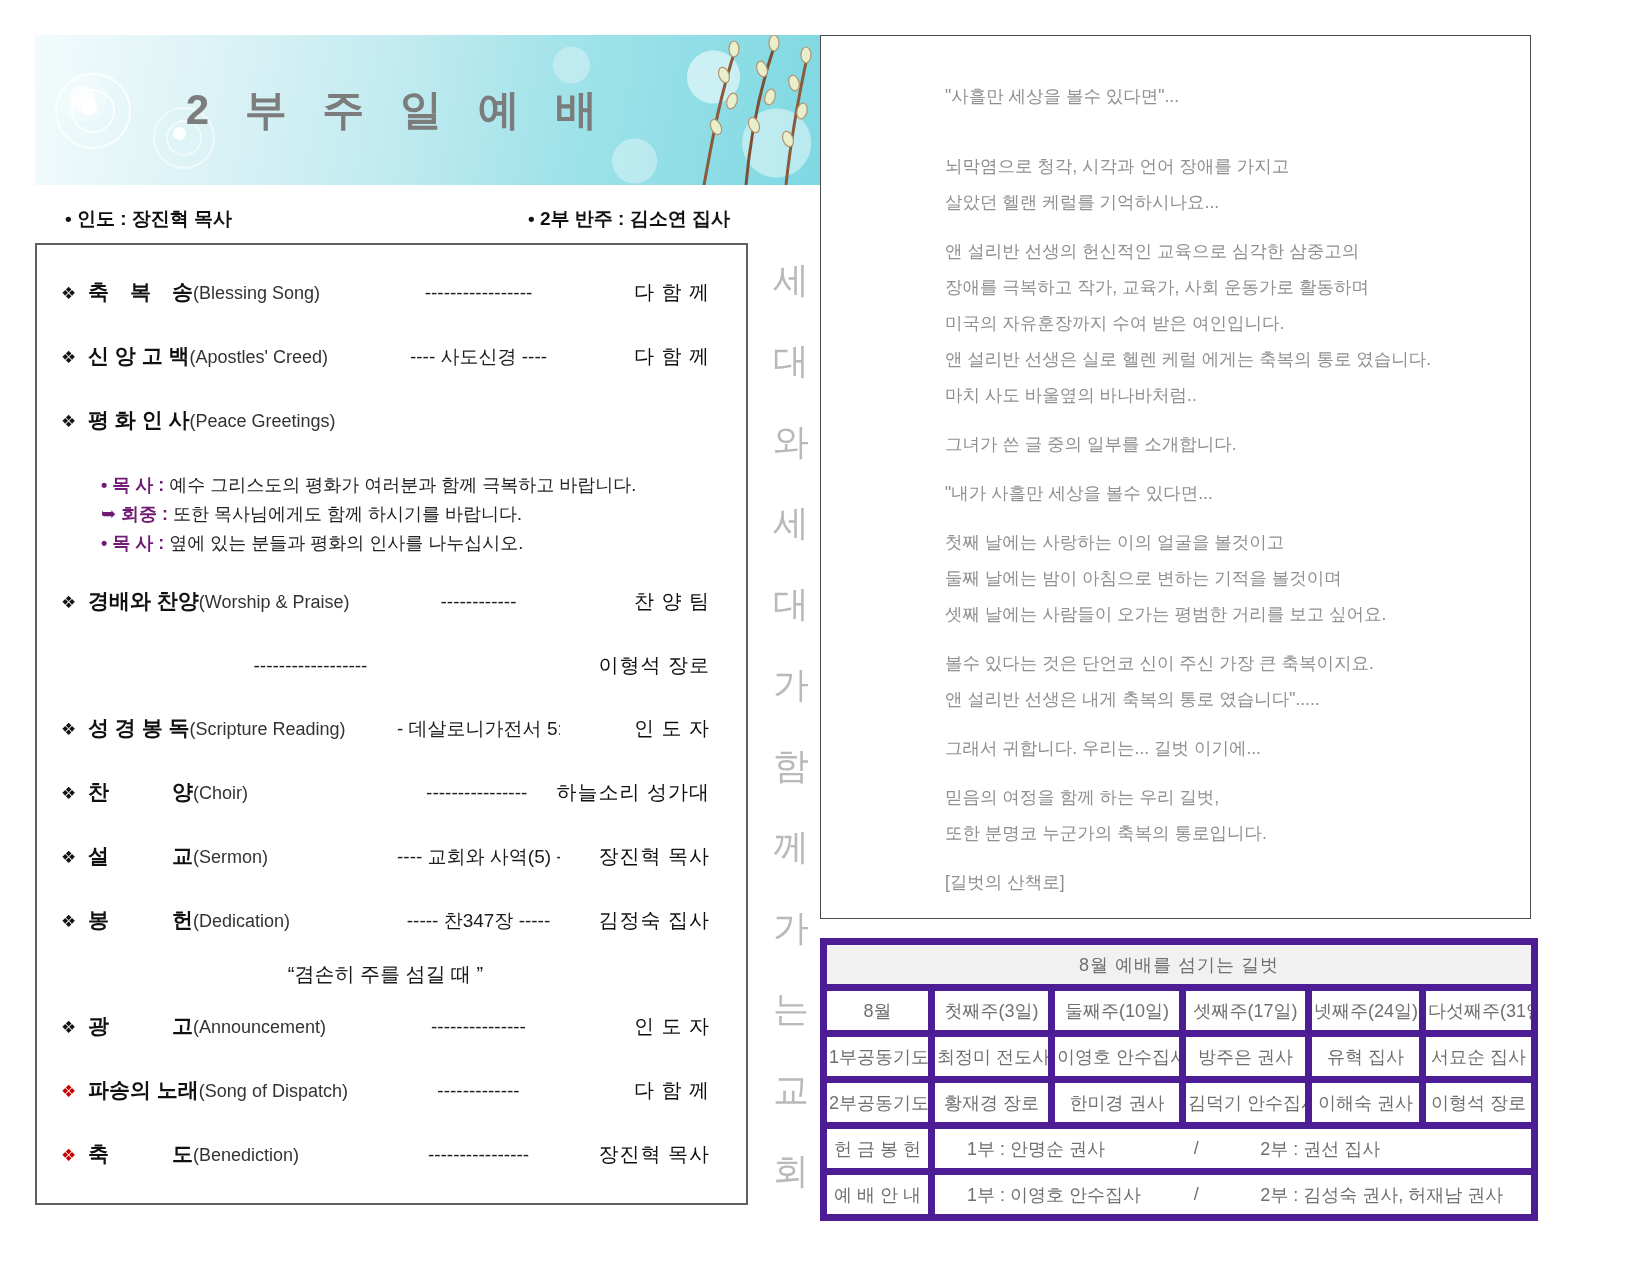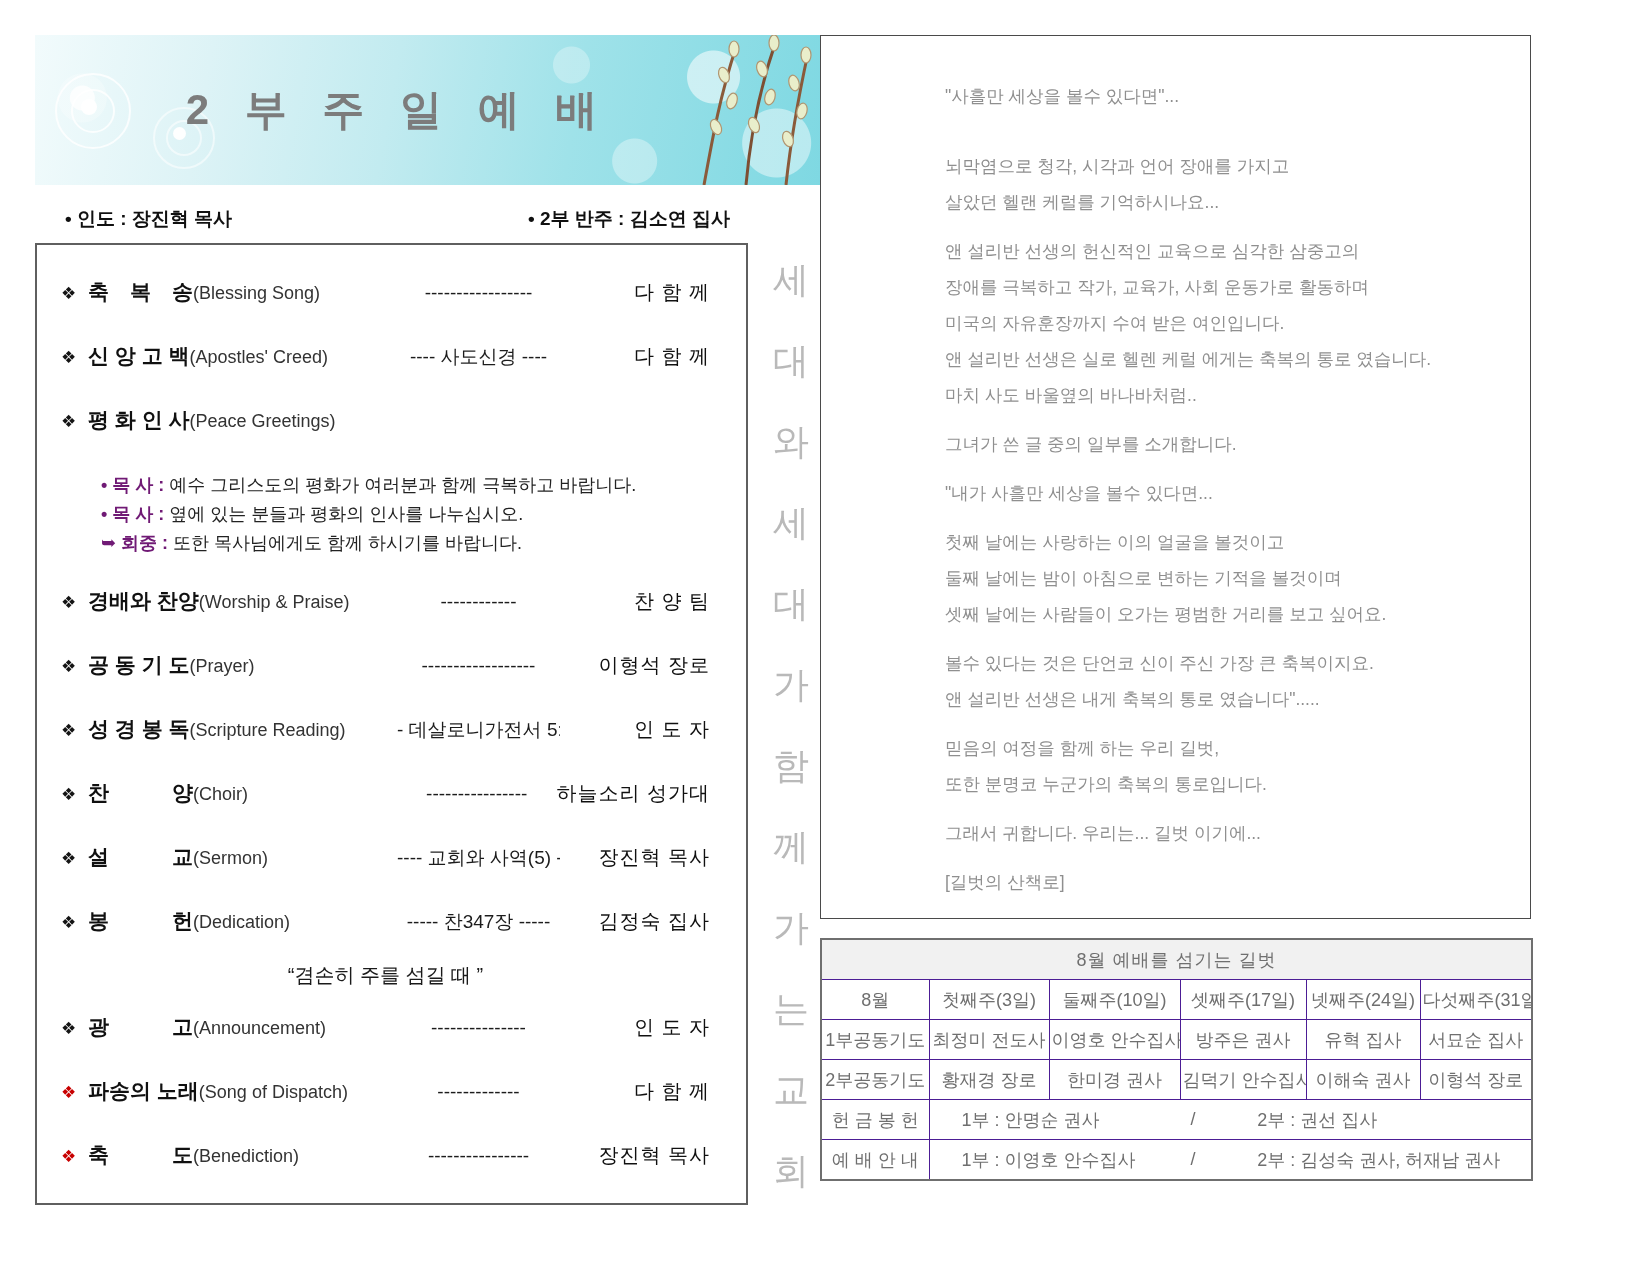--- a/index.html
+++ b/index.html
@@ -54,21 +54,21 @@
   
   .rp{position:absolute;left:820px;top:35px;width:711px;height:884px;box-sizing:border-box;
     border:1px solid #4a4a4a;background:#fff;padding:42px 30px 0 124px;}
   .rp p{margin:0 0 13px 0;font-size:17.5px;line-height:36px;color:#8f8f8f;white-space:pre-line;}
   .rp p.g0{margin-bottom:34px;}
   .rp p.g9{margin-top:0;}
 
   
   .tbl-wrap{position:absolute;left:820px;top:938px;width:711px;}
   table.servers{width:100%;border-collapse:collapse;table-layout:fixed;border:2px solid #6f6f6f;}
-  table.servers td{border:1px solid #4c1d95;text-align:center;font-size:18px;color:#6f6f6f;
+  table.servers td{border:7px solid #4c1d95;text-align:center;font-size:18px;color:#6f6f6f;
     height:39px;padding:0 2px;overflow:hidden;white-space:nowrap;}
   td.tbl-title{background:#f1f1f1;font-size:20px;color:#555;height:44px;letter-spacing:1px;}
   .merged{display:flex;align-items:center;width:100%;}
   .merged .m1{flex:1.05;text-align:left;padding-left:30px;}
   .merged .msep{flex:none;width:24px;text-align:center;}
   .merged .m2{flex:1.3;text-align:left;padding-left:52px;}
 </style>
 </head>
 <body>
 
@@ -123,32 +123,31 @@
     </div>
 
     <div class="svc-row">
       <span class="svc-left"><span class="dia">❖</span><span class="ko">평 화 인 사</span><span class="en">(Peace Greetings)</span></span>
       <span class="svc-mid"></span>
       <span class="svc-who"></span>
     </div>
 
     <div class="peace-block">
       <div class="peace-line"><span class="plabel">• 목 사 :</span><span class="ptext"> 예수 그리스도의 평화가 여러분과 함께 극복하고 바랍니다.</span></div>
+      <div class="peace-line"><span class="plabel">➥ 회중 :</span><span class="ptext"> 또한 목사님에게도 함께 하시기를 바랍니다.</span></div>
       <div class="peace-line"><span class="plabel">• 목 사 :</span><span class="ptext"> 옆에 있는 분들과 평화의 인사를 나누십시오.</span></div>
-      <div class="peace-line"><span class="plabel">➥ 회중 :</span><span class="ptext"> 또한 목사님에게도 함께 하시기를 바랍니다.</span></div>
     </div>
 
     <div class="svc-row">
       <span class="svc-left"><span class="dia">❖</span><span class="ko">경배와 찬양</span><span class="en">(Worship &amp; Praise)</span></span>
       <span class="svc-mid">------------</span>
       <span class="svc-who">찬 양 팀</span>
     </div>
 
     <div class="svc-row">
-      <span class="svc-left"><span class="dia">❖</span><span class="ko">공 동 기 도</span><span class="en">(Prayer)</span></span>
       <span class="svc-mid">------------------</span>
       <span class="svc-who">이형석 장로</span>
     </div>
 
     <div class="svc-row">
       <span class="svc-left"><span class="dia">❖</span><span class="ko">성 경 봉 독</span><span class="en">(Scripture Reading)</span></span>
       <span class="svc-mid">- 데살로니가전서 5:23-24-</span>
       <span class="svc-who">인 도 자</span>
     </div>
 
@@ -216,23 +215,23 @@
 미국의 자유훈장까지 수여 받은 여인입니다.
 앤 설리반 선생은 실로 헬렌 케럴 에게는 축복의 통로 였습니다.
 마치 사도 바울옆의 바나바처럼..</p>
     <p>그녀가 쓴 글 중의 일부를 소개합니다.</p>
     <p>"내가 사흘만 세상을 볼수 있다면...</p>
     <p>첫째 날에는 사랑하는 이의 얼굴을 볼것이고
 둘째 날에는 밤이 아침으로 변하는 기적을 볼것이며
 셋째 날에는 사람들이 오가는 평범한 거리를 보고 싶어요.</p>
     <p>볼수 있다는 것은 단언코 신이 주신 가장 큰 축복이지요.
 앤 설리반 선생은 내게 축복의 통로 였습니다".....</p>
+    <p>그래서 귀합니다. 우리는... 길벗 이기에...</p>
     <p>믿음의 여정을 함께 하는 우리 길벗,
 또한 분명코 누군가의 축복의 통로입니다.</p>
-    <p>그래서 귀합니다. 우리는... 길벗 이기에...</p>
     <p class="g9">[길벗의 산책로]</p>
   </div>
 
   <div class="tbl-wrap">
     <table class="servers">
       <colgroup>
         <col style="width:108px">
           <col style="width:120px">
           <col style="width:131px">
         <col style="width:126px">

